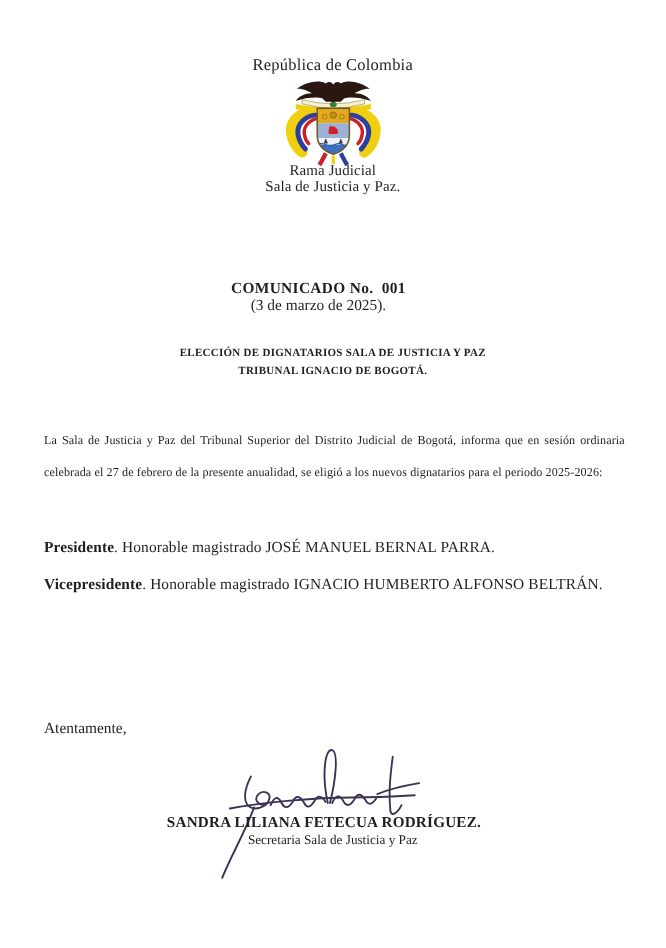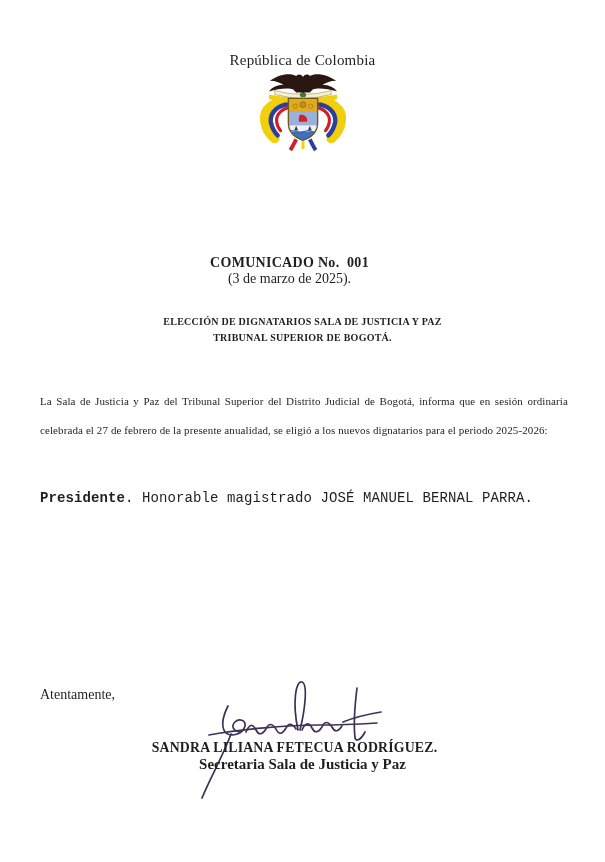--- a/index.html
+++ b/index.html
@@ -56,48 +56,45 @@
     text-align: justify;
     letter-spacing: 0.1px;
   }
   .appointment {
     position: absolute;
     left: 40px;
     right: 37px;
     font-size: 14px;
     line-height: 29.5px;
     letter-spacing: 0.1px;
-    font-family: Liberation Mono, monospace;
   }
   .appointment strong { letter-spacing: 0.1px; }
   .appt-presidente { top: 484px; }
   .appt-vicepresidente { top: 517px; text-align: justify; }
   .salutation {
     position: absolute;
     left: 40px;
     top: 655px;
     font-size: 14px;
-    margin-top: 32px;
   }
   .signature-wrap {
     position: absolute;
     left: 185px;
     top: 668px;
   }
   .signer-name {
     top: 740px;
     font-size: 13.8px;
     font-weight: bold;
     letter-spacing: 0.2px;
     transform: translateX(-8px);
   }
   .signer-title {
     top: 756px;
-    font-size: 15px;
-    font-weight: bold;
+    font-size: 12px;
   }
 </style>
 </head>
 <body>
 
 <div class="page">
 
   <div class="centered republic-title">República de Colombia</div>
 
   <div class="emblem-wrap">
@@ -140,36 +137,39 @@
       </g>
       <path d="M40 27 L70 27 L70 52 Q70 65 55 70 Q40 65 40 52 Z" fill="none" stroke="#6b5a1e" stroke-width="1.4"></path>
 
       <path d="M48 69 C46 73 44 77 42 80" stroke="#cd2027" stroke-width="4" fill="none"></path>
       <path d="M62 69 C64 73 66 77 68 80" stroke="#2b3f9e" stroke-width="4" fill="none"></path>
       <path d="M55 71 L55 79" stroke="#f2cf0e" stroke-width="3"></path>
     </svg>
   </div>
 
   <div class="centered header-lines">
+    <div>Rama Judicial</div>
+    <div>Sala de Justicia y Paz.</div>
   </div>
 
   <div class="centered comunicado-block">
     <div class="comunicado-title">COMUNICADO No.  001</div>
     <div>(3 de marzo de 2025).</div>
   </div>
 
   <div class="centered subject-block">
     <div>ELECCIÓN DE DIGNATARIOS SALA DE JUSTICIA Y PAZ</div>
-    <div>TRIBUNAL SUPERIOR DE BOGOTÁ.</div>
+    <div>TRIBUNAL IGNACIO DE BOGOTÁ.</div>
   </div>
 
   <p class="body-par">La Sala de Justicia y Paz del Tribunal Superior del Distrito Judicial de Bogotá, informa que en sesión ordinaria celebrada el 27 de febrero de la presente anualidad, se eligió a los nuevos dignatarios para el periodo 2025-2026:</p>
 
   <p class="appointment appt-presidente"><strong>Presidente</strong><span>. Honorable magistrado JOSÉ MANUEL BERNAL PARRA.</span></p>
 
+  <p class="appointment appt-vicepresidente"><strong>Vicepresidente</strong><span>. Honorable magistrado IGNACIO HUMBERTO ALFONSO BELTRÁN.</span></p>
 
   <div class="salutation">Atentamente,</div>
 
   <div class="signature-wrap">
     <svg viewBox="0 0 215 140" width="215" height="140" aria-hidden="true">
       <g fill="none" stroke="#3b3254" stroke-width="1.7" stroke-linecap="round">
 
         <path d="M24 67 C50 62 100 57 135 57 C155 57 175 56 192 55"></path>
 
         <path d="M43 38 C38 48 36 58 40 64 C46 70 58 66 60 58 C61 52 54 50 50 54 C46 58 48 63 55 64"></path>

